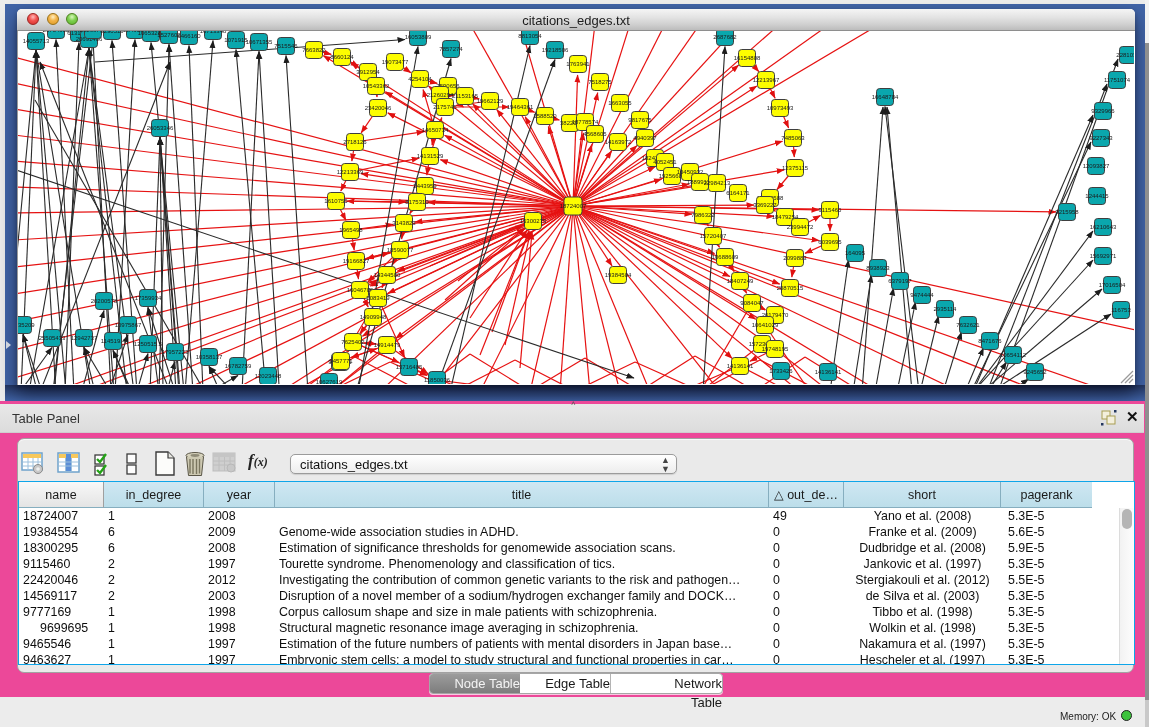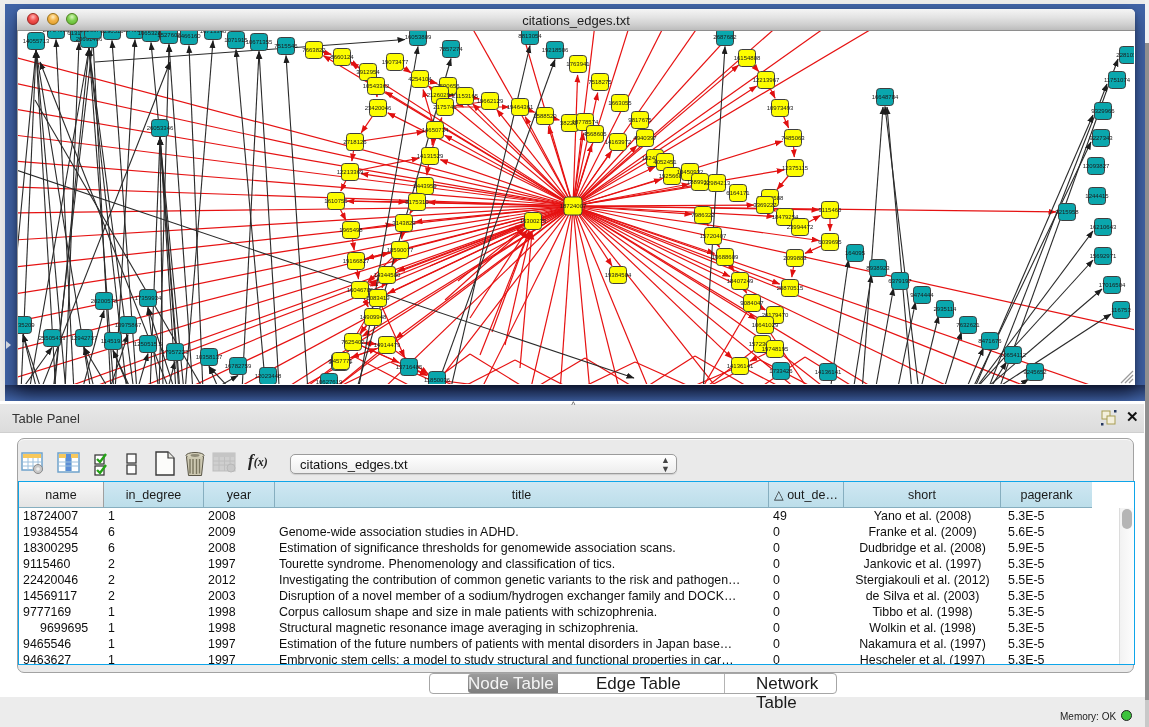--- a/index.html
+++ b/index.html
@@ -16,21 +16,21 @@
   background:linear-gradient(180deg,#f5f5f5 0%,#e3e3e3 40%,#cfcfcf 75%,#bcbcbc 100%);
   border-bottom:1px solid #8e8e8e; }
 #tbar .t { position:absolute; width:100%; text-align:center; top:4px; font-size:13px; color:#1c1c1c; }
 .tl { position:absolute; top:4px; width:12px; height:12px; border-radius:50%; }
 .tl.r { left:10px; background:radial-gradient(circle at 50% 30%, #ffb9b9 0%, #f1514e 45%, #d22f2c 100%); border:0.5px solid #9d2422;}
 .tl.y { left:29.5px; background:radial-gradient(circle at 50% 30%, #ffefc1 0%, #f2b246 45%, #dd9a25 100%); border:0.5px solid #9a7117;}
 .tl.g { left:49px; background:radial-gradient(circle at 50% 30%, #d9f7bc 0%, #7dcf4e 45%, #5bb52d 100%); border:0.5px solid #4e7f1f;}
 #canvas { position:absolute; left:0; top:22px; width:1117px; height:354px; background:#fff;
   border-left:1px solid #9a9a9a; overflow:hidden; }
 #graph { position:absolute; left:0; top:0; }
-#bottom { position:absolute; left:0; top:401px; width:1149px; height:296px; background:#ffffff; }
+#bottom { position:absolute; left:0; top:401px; width:1149px; height:296px; background:#ec4899; }
 #tph { position:absolute; left:0; top:3px; width:1144px; height:29px;
   background:linear-gradient(180deg,#e8e8e8,#dcdcdc); border-bottom:1px solid #cfcfcf; }
 #tph .t { position:absolute; left:12px; top:7px; font-size:13px; color:#333; }
 #tph .x { position:absolute; left:1126px; top:4px; font-size:15px; font-weight:bold; color:#111; }
 #panel { position:absolute; left:17px; top:37px; width:1117px; height:235px;
   background:#eaeaea; border:1px solid #a2a2a2; border-radius:7px;
   box-shadow: inset 0 1px 0 #fbfbfb; padding-left: 42px; }
 #combo { position:absolute; left:272px; top:15px; width:387px; height:20px; border:1px solid #9b9b9b;
   border-radius:5px; background:linear-gradient(180deg,#ffffff,#ededed);
   font-size:13px; color:#111; line-height:19px; padding-left:9px;
@@ -43,22 +43,22 @@
   border-bottom:1px solid #86aebf; }
 .th.first { background:linear-gradient(180deg,#f8f8f8,#e4e4e4); border-right:1px solid #9f9f9f; }
 .tr { position:absolute; left:0; width:1080px; height:16px; font-size:12.4px; color:#0e0e0e; }
 .tr .c { position:absolute; top:0; line-height:16px; white-space:nowrap; }
 .tr .cc { text-align:center; }
 #vsb { position:absolute; left:1100px; top:26px; width:15px; height:156px;
   background:linear-gradient(90deg,#f2f2f2,#fdfdfd); border-left:1px solid #dcdcdc; }
 #vsb .th2 { position:absolute; left:2px; top:1px; width:10px; height:20px; background:#b5b5b5; border-radius:5px; }
 #tabs { position:absolute; left:429px; top:272px; height:21px; border:1px solid #a6a6a6; border-radius:4px;
   background:#fff; box-shadow:0 1px 0 rgba(255,255,255,.7); }
-#tabs span { display:inline-block; vertical-align:top; height:19px; line-height:19px; font-size:17px;
-  color:#1a1a1a; text-align:left;margin-left:38px; }
+#tabs span { display:inline-block; vertical-align:top; height:19px; line-height:19px; font-size:13px;
+  color:#1a1a1a; text-align:right; }
 #tabs .sel { background:linear-gradient(180deg,#9c9c9c,#7d7d7d); color:#f4f4f4; border-radius:3px 0 0 3px; }
 #tabs .sep { border-left:1px solid #b4b4b4;padding-left:31px; }
 #mem { position:absolute; left:1060px; top:310px; font-size:10px; color:#222; }
 #memdot { position:absolute; left:1121px; top:309px; width:11px; height:11px; border-radius:50%;
   background:#3ec43e; border:1px solid #222; }
 .ticon { position:absolute; top:12px; }
 #larrow { position:absolute; left:6px; top:341px; width:0; height:0;
   border-top:4px solid transparent; border-bottom:4px solid transparent; border-left:5px solid #cfd4dd; }
 #sparrow { position:absolute; left:571px; top:399px; font-size:8px; color:#555; }
 </style></head>

